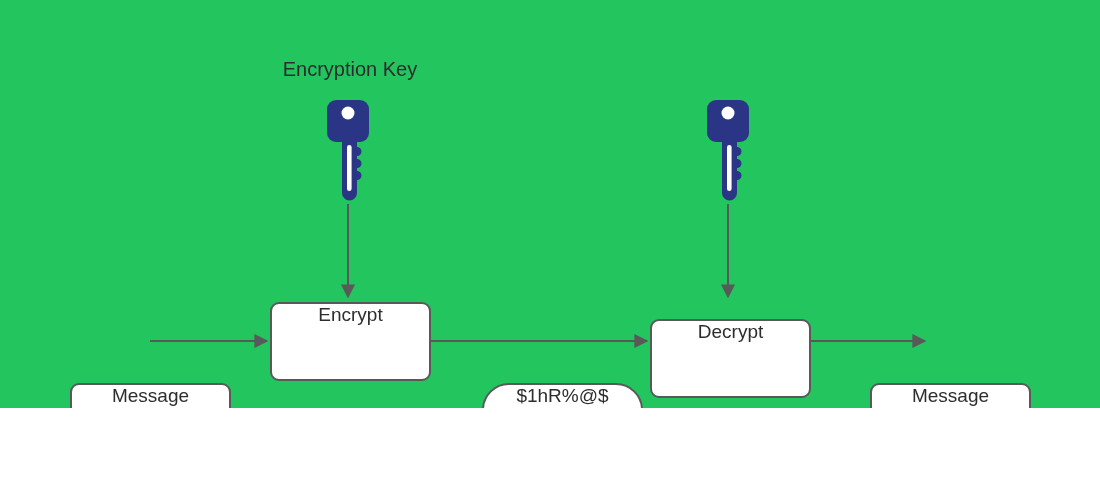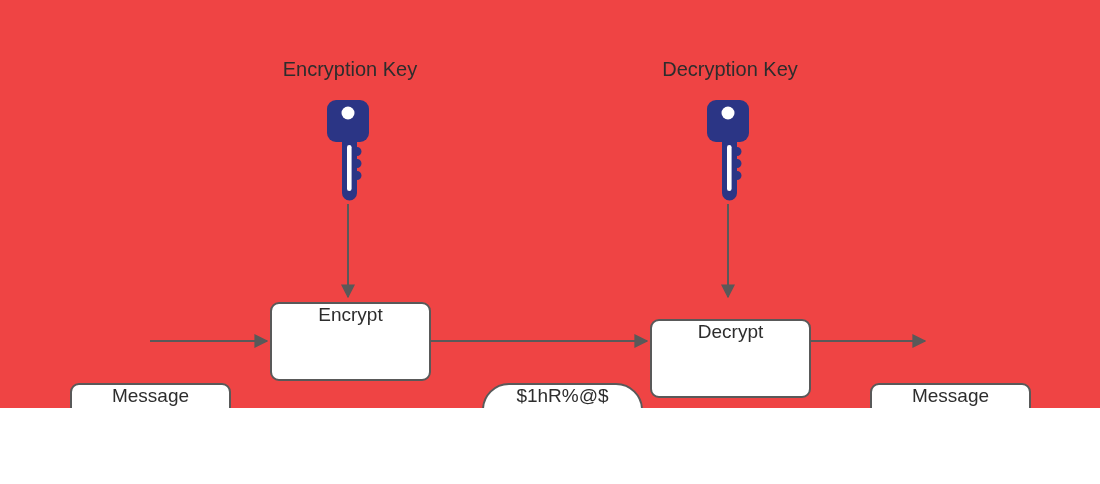--- a/index.html
+++ b/index.html
@@ -1,20 +1,20 @@
 <!DOCTYPE html>
 <html><head>
 <meta charset="utf-8">
 <style>
   html, body { margin: 0; padding: 0; background: #ffffff; }
   .canvas {
     position: relative;
     width: 1100px;
     height: 408px;
-    background: #ef4444;
+    background: #22c55e;
     font-family: "Liberation Sans", sans-serif;
     overflow: hidden;
   }
   .overlay {
     position: absolute;
     left: 0; top: 0;
     width: 1100px; height: 484px;
     pointer-events: none;
   }
   .overlay line {
@@ -65,21 +65,20 @@
       </marker>
     </defs>
     <line x1="150" y1="341" x2="267" y2="341" marker-end="url(#arrowhead)"></line>
     <line x1="431" y1="341" x2="647" y2="341" marker-end="url(#arrowhead)"></line>
     <line x1="811" y1="341" x2="925" y2="341" marker-end="url(#arrowhead)"></line>
     <line x1="348" y1="204" x2="348" y2="297" marker-end="url(#arrowhead)"></line>
     <line x1="728" y1="204" x2="728" y2="297" marker-end="url(#arrowhead)"></line>
   </svg>
 
   <div class="key-label" id="enc-key-label">Encryption Key</div>
-  <div class="key-label" id="dec-key-label">Decryption Key</div>
 
   <svg class="key-svg" id="key-encryption" viewBox="0 0 46 104" xmlns="http://www.w3.org/2000/svg">
     <rect x="2" y="0" width="42" height="42" rx="9" fill="#2b3585"></rect>
     <path d="M17,40 L32,40 L32,47 a4.5,4.5 0 0 1 0,9 L32,59 a4.5,4.5 0 0 1 0,9
              L32,71 a4.5,4.5 0 0 1 0,9 L32,93 a7.5,7.5 0 0 1 -15,0 Z" fill="#2b3585"></path>
     <circle cx="23" cy="13" r="6.5" fill="#ffffff"></circle>
     <rect x="22" y="45" width="4.6" height="46" rx="2.3" fill="#ffffff"></rect>
   </svg>
 
   <svg class="key-svg" id="key-decryption" viewBox="0 0 46 104" xmlns="http://www.w3.org/2000/svg">

